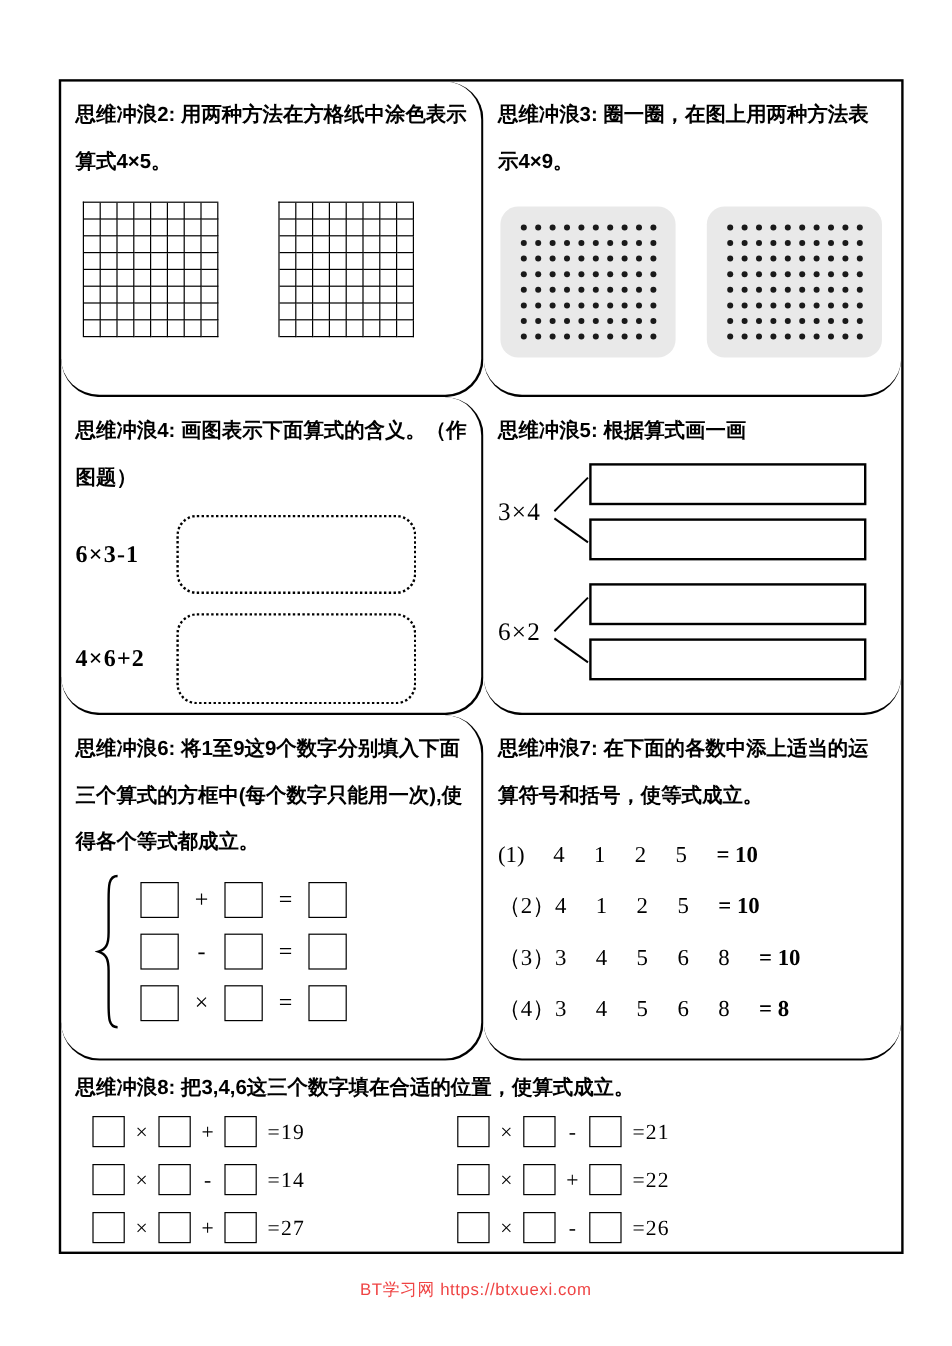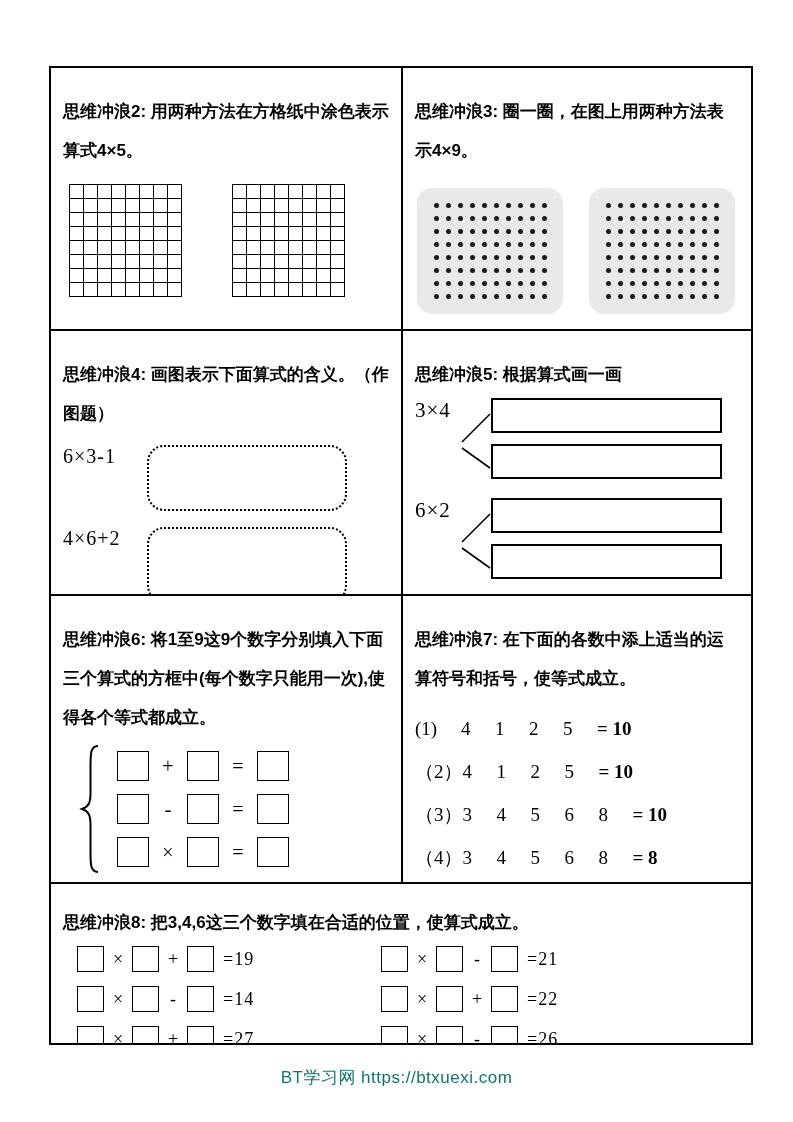--- a/index.html
+++ b/index.html
@@ -1,46 +1,46 @@
 <!DOCTYPE html>
 <html style="--dot: #1a1a1a;"><head>
 <meta charset="utf-8">
 <style>
   html,body{margin:0;padding:0;}
   body{background:#ffffff;font-family:"Liberation Sans","DejaVu Sans",sans-serif;color:#000;}
   .sheet{position:relative;width:793px;height:1122px;background:#fff;overflow:hidden;}
   .wtable{position:absolute;left:49px;top:66px;width:700px;height:975px;border:2px solid #000;
           display:grid;grid-template-columns:352px 1fr;grid-template-rows:263px 265px 288px 1fr;background:#fff;}
-  .cell{position:relative;padding:24px 12px;overflow:hidden;}
+  .cell{position:relative;padding:8px 12px;overflow:hidden;border-radius:32px;}
   .br{border-right:2px solid #000;}
   .bb{border-bottom:2px solid #000;}
   .span2{grid-column:1 / 3;}
   .title{font-weight:700;font-size:17px;line-height:39px;}
 
   
   .grids-row{display:flex;gap:50px;margin-top:14px;margin-left:6px;}
   .sq-grid{display:grid;border-top:1px solid #000;border-left:1px solid #000;}
   .sq-grid>div{border-right:1px solid #000;border-bottom:1px solid #000;}
 
   
   .dots-row{display:flex;gap:26px;margin-top:18px;margin-left:2px;}
   .dot-panel{width:146px;height:126px;border-radius:15px;display:grid;padding:11px 13px;box-sizing:border-box;}
   .dot-panel>i{width:5px;height:5px;border-radius:50%;background:var(--dot,#1a1a1a);place-self:center;}
 
   
-  .expr-row{display:flex;align-items:flex-start;gap:14px;}
+  .expr-row{display:flex;align-items:center;gap:14px;font-weight:bold;}
   .expr-row.r1{margin-top:12px;}
   .expr-row.r2{margin-top:16px;}
   .expr{font-family:"Liberation Serif","DejaVu Serif",serif;font-size:20px;letter-spacing:1px;min-width:70px;}
   .dotted-box{border:2.5px dotted #000;border-radius:17px;width:196px;}
   .dotted-box.h1{height:62px;}
   .dotted-box.h2{height:72px;}
 
   
-  .draw-group{display:flex;align-items:flex-start;}
+  .draw-group{display:flex;align-items:center;}
   .draw-group.g1{margin-top:4px;}
   .draw-group.g2{margin-top:12px;}
   .dg-label{font-family:"Liberation Serif","DejaVu Serif",serif;font-size:21px;width:46px;letter-spacing:1px;}
   .dg-boxes{display:flex;flex-direction:column;gap:11px;}
   .dg-box{width:231px;height:35px;border:2px solid #000;box-sizing:border-box;}
 
   
   .s6-body{display:flex;align-items:center;margin-top:6px;margin-left:16px;}
   .eq6-col{display:flex;flex-direction:column;gap:13px;margin-left:16px;}
   .eq6-row{display:flex;align-items:center;gap:9px;}
@@ -56,21 +56,21 @@
   
   .s8-cols{display:flex;margin-top:8px;}
   .s8-col{display:flex;flex-direction:column;gap:14px;}
   .s8-col.left{width:306px;padding-left:14px;box-sizing:border-box;}
   .s8-col.right{flex:1;padding-left:12px;box-sizing:border-box;}
   .eq8{display:flex;align-items:center;gap:7px;font-family:"Liberation Serif","DejaVu Serif",serif;font-size:18px;}
   .box8{display:inline-block;width:27px;height:26px;border:1.5px solid #000;box-sizing:border-box;}
   .op8{width:14px;text-align:center;}
   .res8{margin-left:2px;letter-spacing:1px;}
 
-  .footer{position:absolute;left:0;right:0;top:1066px;text-align:center;color:#0f766e;font-size:17px;letter-spacing:0.5px;}
+  .footer{position:absolute;left:0;right:0;top:1066px;text-align:center;color:#ef4444;font-size:14px;letter-spacing:0.5px;}
 </style>
 </head>
 <body>
 
 <div class="sheet">
   <div class="wtable">
 
     <div class="cell br bb">
       <div class="title">思维冲浪2: 用两种方法在方格纸中涂色表示算式4×5。</div>
       <div class="grids-row">

